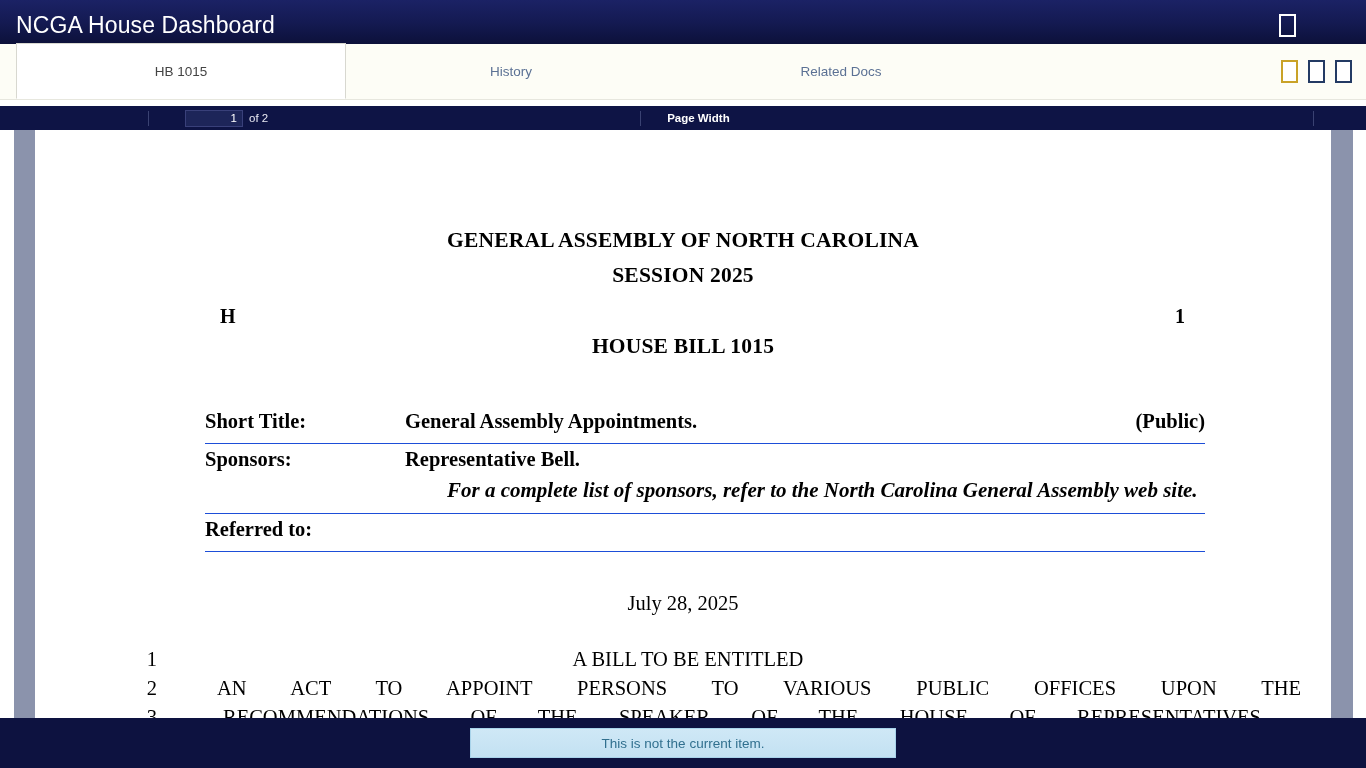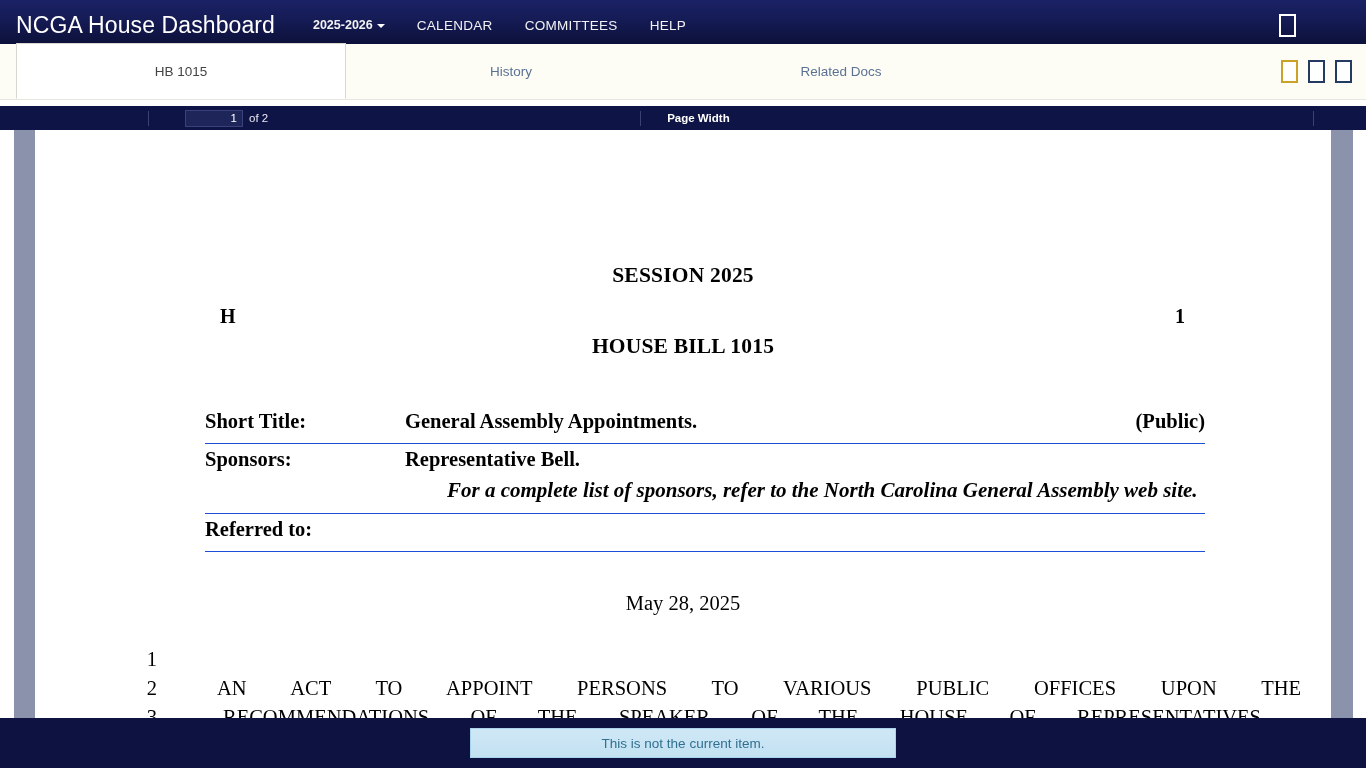--- a/index.html
+++ b/index.html
@@ -281,26 +281,20 @@
     display: flex; align-items: center; justify-content: center;
     color: #31708f;
     font-size: 13.5px;
   }
 </style>
 </head>
 <body>
 
 <div class="navbar">
   <div class="brand">NCGA House Dashboard</div>
-  <div class="nav-links">
-    <a class="nav-link session"><span>2025-2026</span><span class="caret"></span></a>
-    <a class="nav-link">CALENDAR</a>
-    <a class="nav-link">COMMITTEES</a>
-    <a class="nav-link">HELP</a>
-  </div>
   <div class="nav-right">
     <span class="box-icon"></span>
   </div>
 </div>
 
 <div class="tabstrip">
   <div class="tabs-area">
     <div class="tab active">
       <span>HB 1015</span>
     </div>
@@ -329,20 +323,21 @@
 </div>
 
 <div class="viewer">
   <div class="edge l"></div>
   <div class="gutter left"></div>
   <div class="gutter right"></div>
   <div class="edge r"></div>
 
   <div class="page">
 
+    <div class="doc-title t1">GENERAL ASSEMBLY OF NORTH CAROLINA</div>
     <div class="doc-title t2">SESSION 2025</div>
 
     <div class="h-left">H</div>
     <div class="h-right">1</div>
 
     <div class="doc-title t3">HOUSE BILL 1015</div>
 
     <div class="meta">
       <div class="meta-row">
         <div class="meta-label">Short Title:</div>
@@ -354,25 +349,26 @@
         <div class="meta-value">
           <div>Representative Bell.</div>
           <div class="sponsor-note">For a complete list of sponsors, refer to the North Carolina General Assembly web site.</div>
         </div>
       </div>
       <div class="meta-row">
         <div class="meta-label">Referred to:</div>
       </div>
     </div>
 
-    <div class="doc-date">May 28, 2025</div>
+    <div class="doc-date">July 28, 2025</div>
 
     <div class="body-lines">
       <div class="bline">
         <div class="bnum">1</div>
+        <div class="btext centered">A BILL TO BE ENTITLED</div>
       </div>
       <div class="bline">
         <div class="bnum">2</div>
         <div class="btext justified">AN ACT TO APPOINT PERSONS TO VARIOUS PUBLIC OFFICES UPON THE</div>
       </div>
       <div class="bline">
         <div class="bnum">3</div>
         <div class="btext justified2">RECOMMENDATIONS OF THE SPEAKER OF THE HOUSE OF REPRESENTATIVES</div>
       </div>
     </div>

